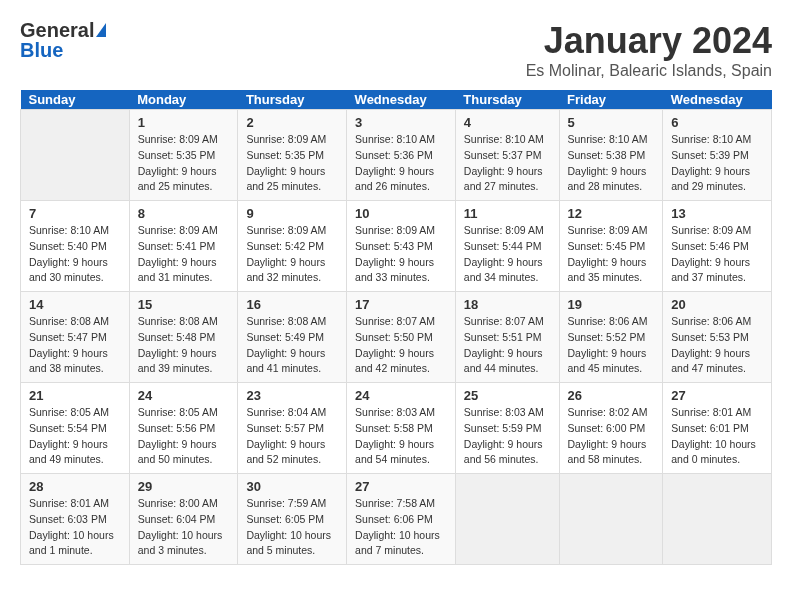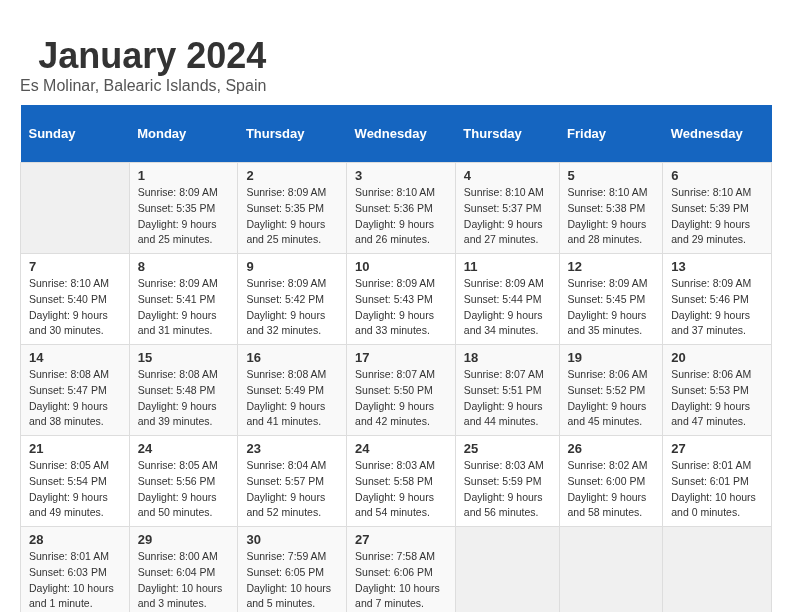--- a/index.html
+++ b/index.html
@@ -37,41 +37,40 @@
       display: inline-block;
       width: 0;
       height: 0;
       border-left: 10px solid transparent;
       border-bottom: 14px solid #1565C0;
       margin-left: 2px;
       vertical-align: middle;
     }
     .title-area {
       text-align: right;
-      margin-top: 15px;
     }
     .main-title {
       font-size: 36px;
       font-weight: bold;
       color: #333;
     }
     .subtitle {
       font-size: 16px;
       color: #555;
     }
     table {
       width: 100%;
       border-collapse: collapse;
       font-size: 11px;
     }
     thead tr th {
       background-color: #1565C0;
       color: #fff;
       text-align: left;
-      padding: 21px 8px;
+      padding: 2px 8px;
       font-size: 13px;
       font-weight: bold;
     }
     tbody tr td {
       border: 1px solid #ddd;
       padding: 5px 8px;
       vertical-align: top;
       min-height: 70px;
       color: #333;
     }
@@ -93,20 +92,27 @@
       color: #333;
     }
     .empty-cell {
       background-color: #f0f0f0 !important;
     }
   </style>
 </head>
 <body>
 
 <div class="header-area">
+  <div class="logo">
+    <span style="display:flex; align-items:center;">
+      <span class="logo-general">General</span>
+      <span class="logo-icon"></span>
+    </span>
+    <span class="logo-blue">Blue</span>
+  </div>
   <div class="title-area">
     <div class="main-title">January 2024</div>
     <div class="subtitle">Es Molinar, Balearic Islands, Spain</div>
   </div>
 </div>
 
 <table>
   <thead>
     <tr id="header-row">
         <th>Sunday</th>

